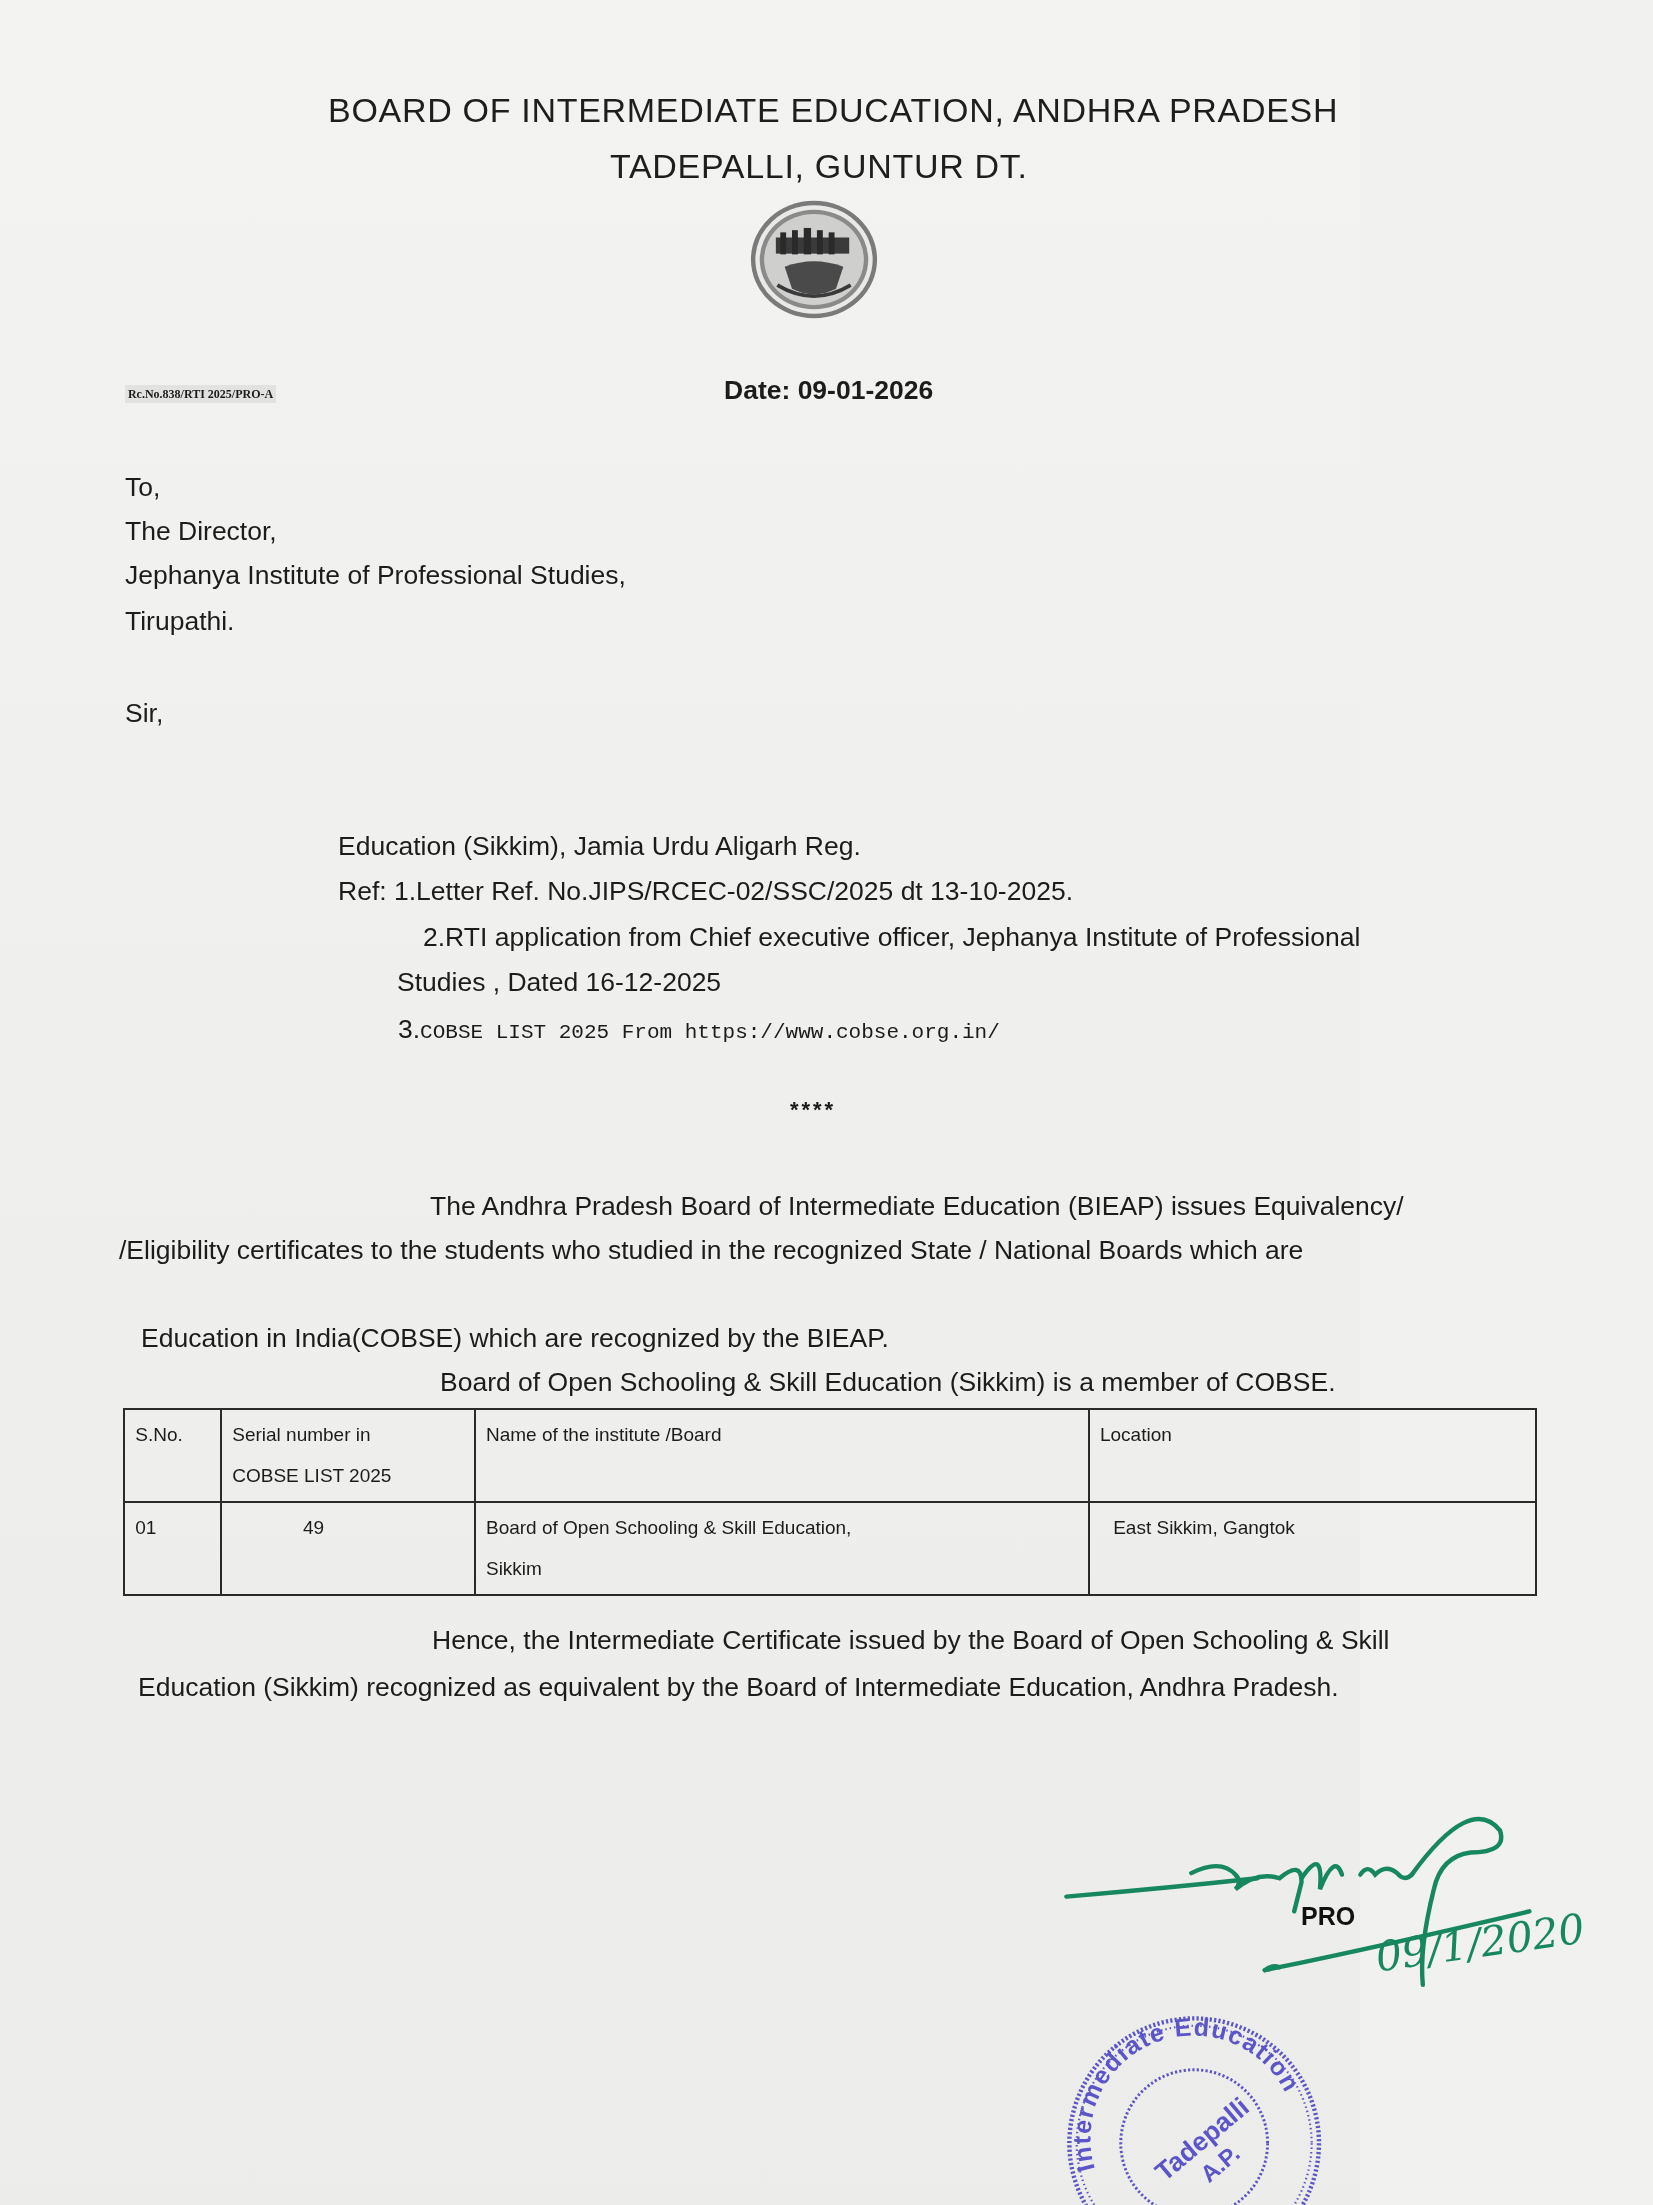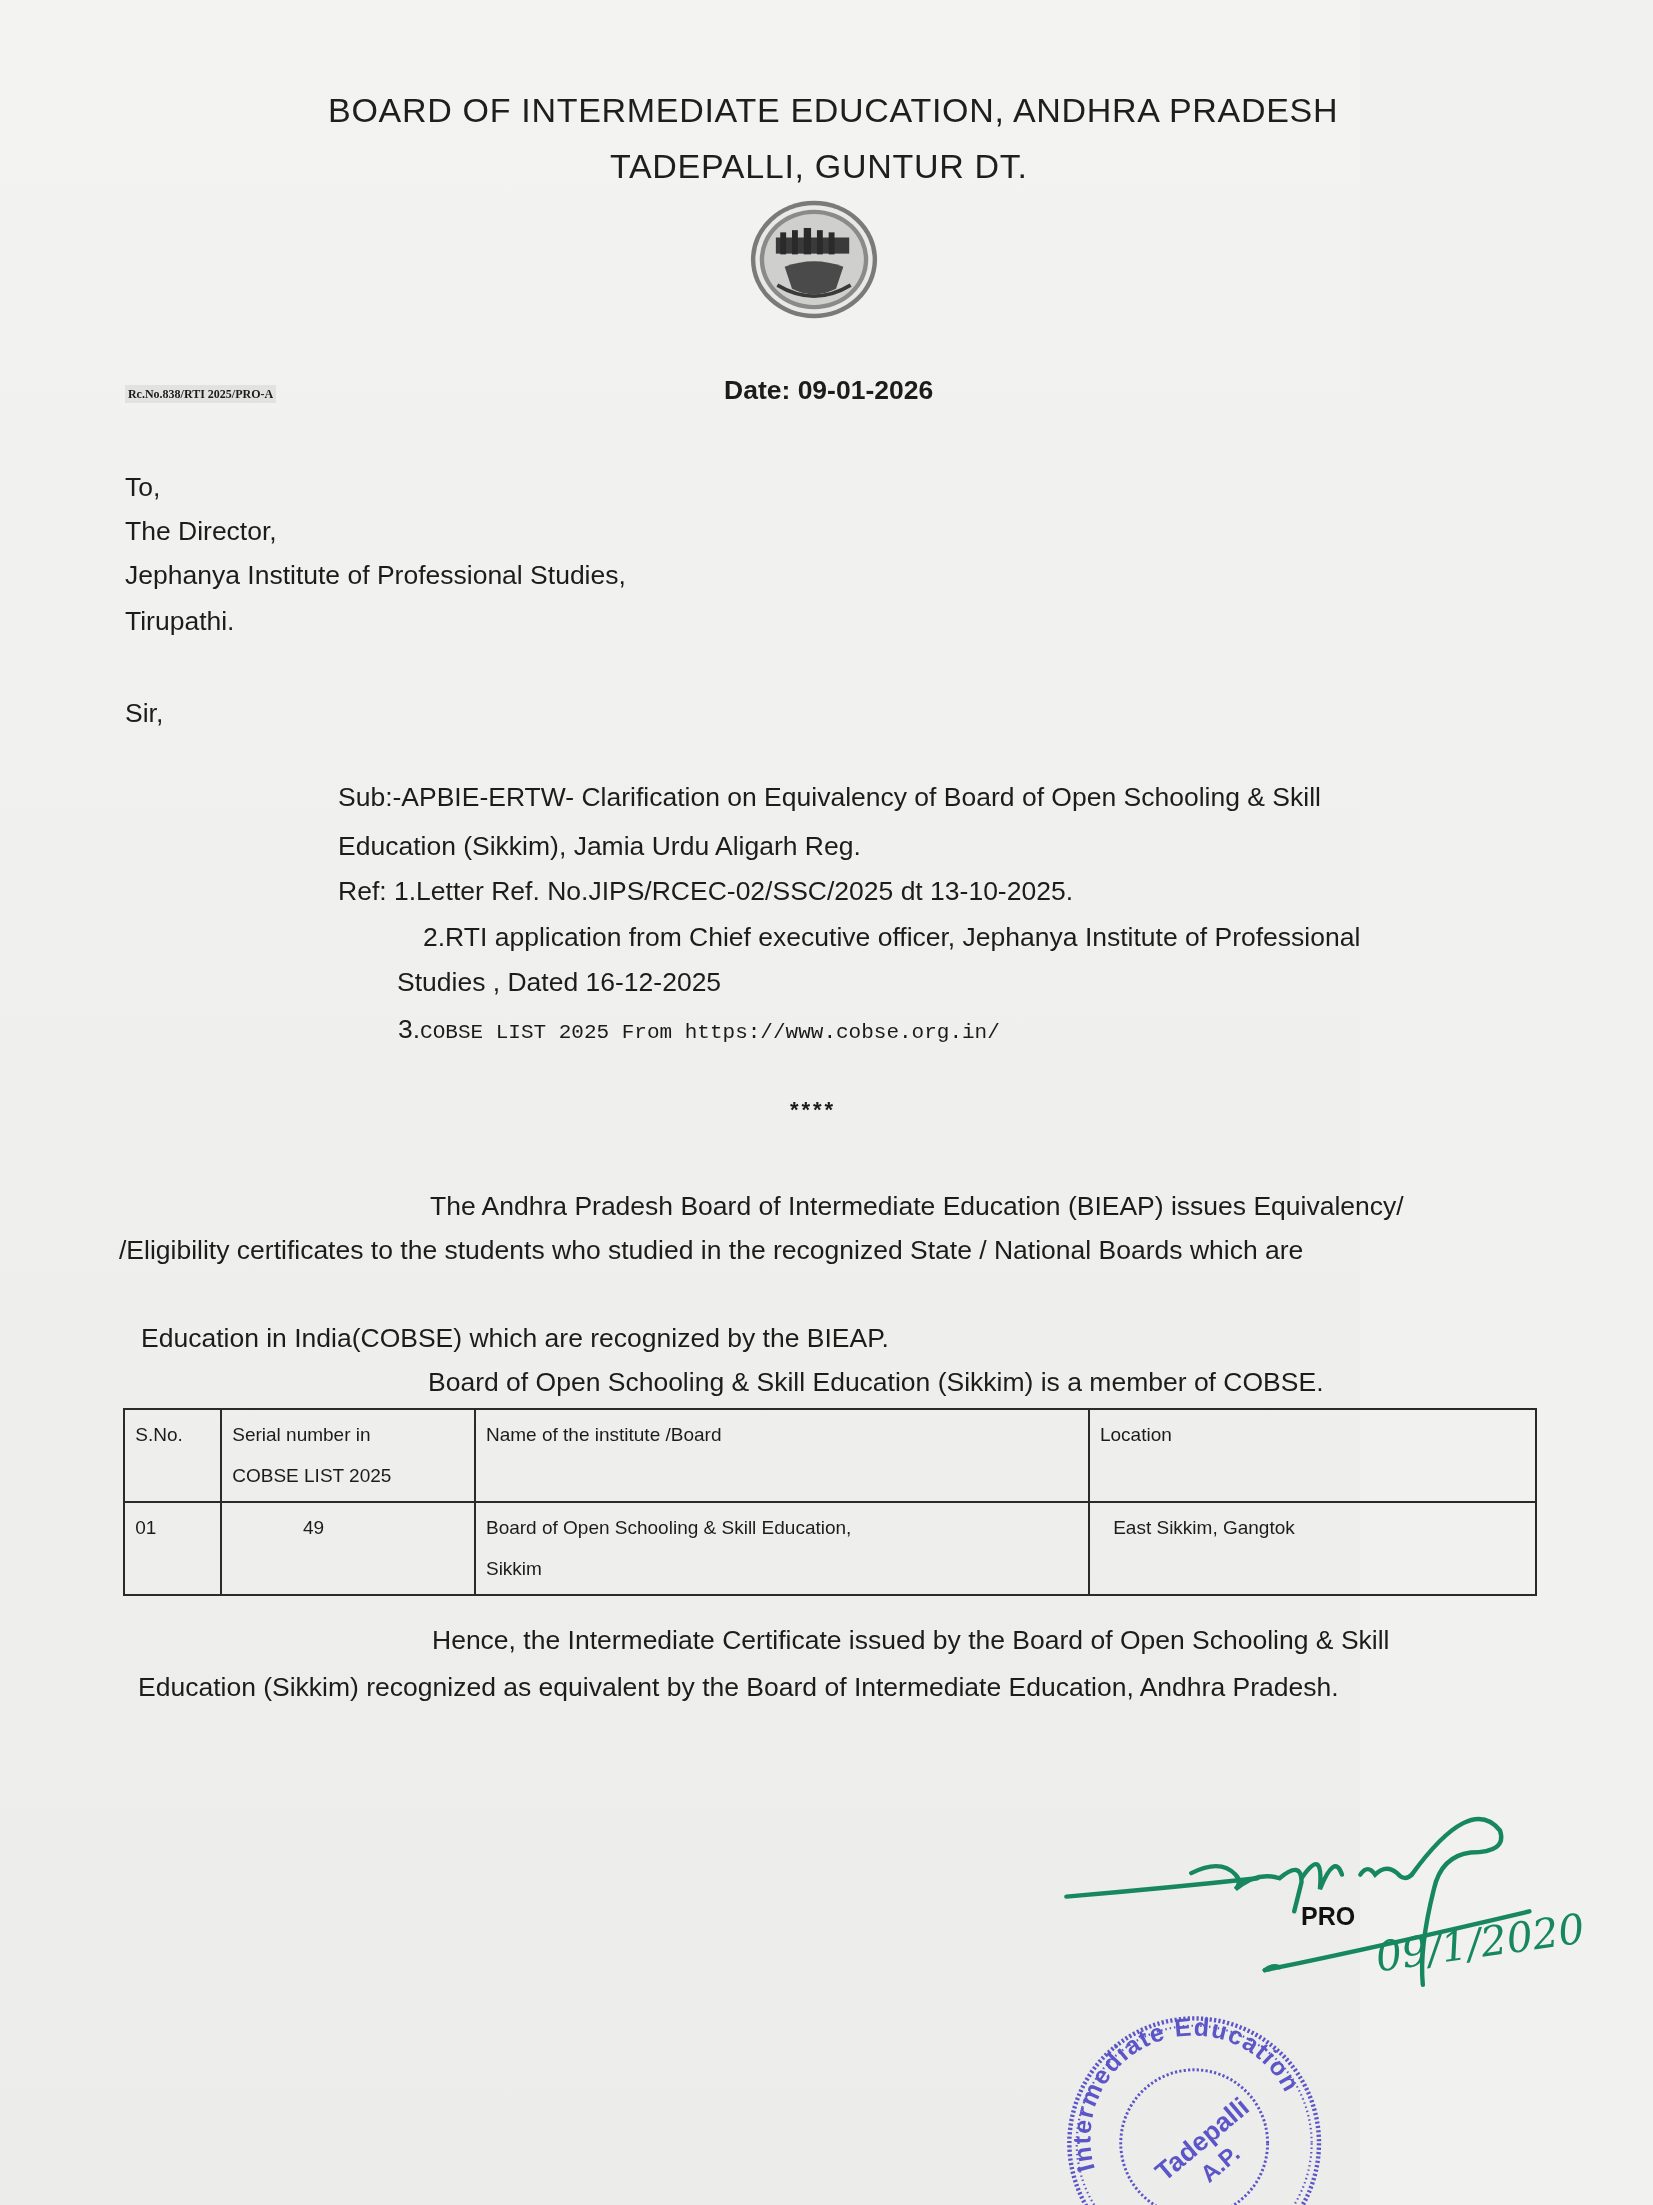--- a/index.html
+++ b/index.html
@@ -64,36 +64,35 @@
   <div class="abs serif" style="left:125px; top:385px; background:#e2e2e0; padding:1.5px 2.9px;">Rc.No.838/RTI 2025/PRO-A</div>
   <div class="abs txt bold" style="left:724px; top:375px;">Date: 09-01-2026</div>
 
   <div class="abs txt" style="left:125px; top:472px;">To,</div>
   <div class="abs txt" style="left:125px; top:516px;">The Director,</div>
   <div class="abs txt" style="left:125px; top:560px;">Jephanya Institute of Professional Studies,</div>
   <div class="abs txt" style="left:125px; top:606px;">Tirupathi.</div>
 
   <div class="abs txt" style="left:125px; top:698px;">Sir,</div>
 
-  <div class="abs txt" style="left:338px; top:782px;">Sub:-APBIE-ERTW- Clarification on Equivalency of Board of Open Schooling &amp; Skill</div>
   <div class="abs txt" style="left:338px; top:831px;">Education (Sikkim), Jamia Urdu Aligarh Reg.</div>
 
   <div class="abs txt" style="left:338px; top:876px;">Ref: 1.Letter Ref. No.JIPS/RCEC-02/SSC/2025 dt 13-10-2025.</div>
   <div class="abs txt" style="left:423px; top:922px;">2.RTI application from  Chief executive officer, Jephanya Institute of Professional</div>
   <div class="abs txt" style="left:397px; top:967px;">Studies , Dated 16-12-2025</div>
   <div class="abs" style="left:398px; top:1014px; white-space:nowrap;">
     <span class="txt">3.</span><span class="mono">COBSE LIST 2025 From  https://www.cobse.org.in/</span>
   </div>
 
   <div class="abs bold" style="left:790px; top:1097px; font-size:22px; letter-spacing:2.9px;">****</div>
 
   <div class="abs txt" style="left:430px; top:1191px;">The Andhra Pradesh Board of Intermediate Education (BIEAP) issues Equivalency/</div>
   <div class="abs txt" style="left:119px; top:1235px;">/Eligibility certificates to the students who studied in the recognized State / National Boards which are</div>
   <div class="abs txt" style="left:141px; top:1323px;">Education in India(COBSE) which are recognized by the BIEAP.</div>
-  <div class="abs txt" style="left:428px; top:1367px;">Board of Open Schooling &amp; Skill Education (Sikkim)  is a member  of COBSE.</div>
+  <div class="abs txt" style="left:440px; top:1367px;">Board of Open Schooling &amp; Skill Education (Sikkim)  is a member  of COBSE.</div>
 
   <table class="equiv">
     <colgroup>
       <col style="width:97px">
       <col style="width:254px">
       <col style="width:615px">
       <col style="width:448px">
     </colgroup>
     <tbody>
         <tr class="head">

